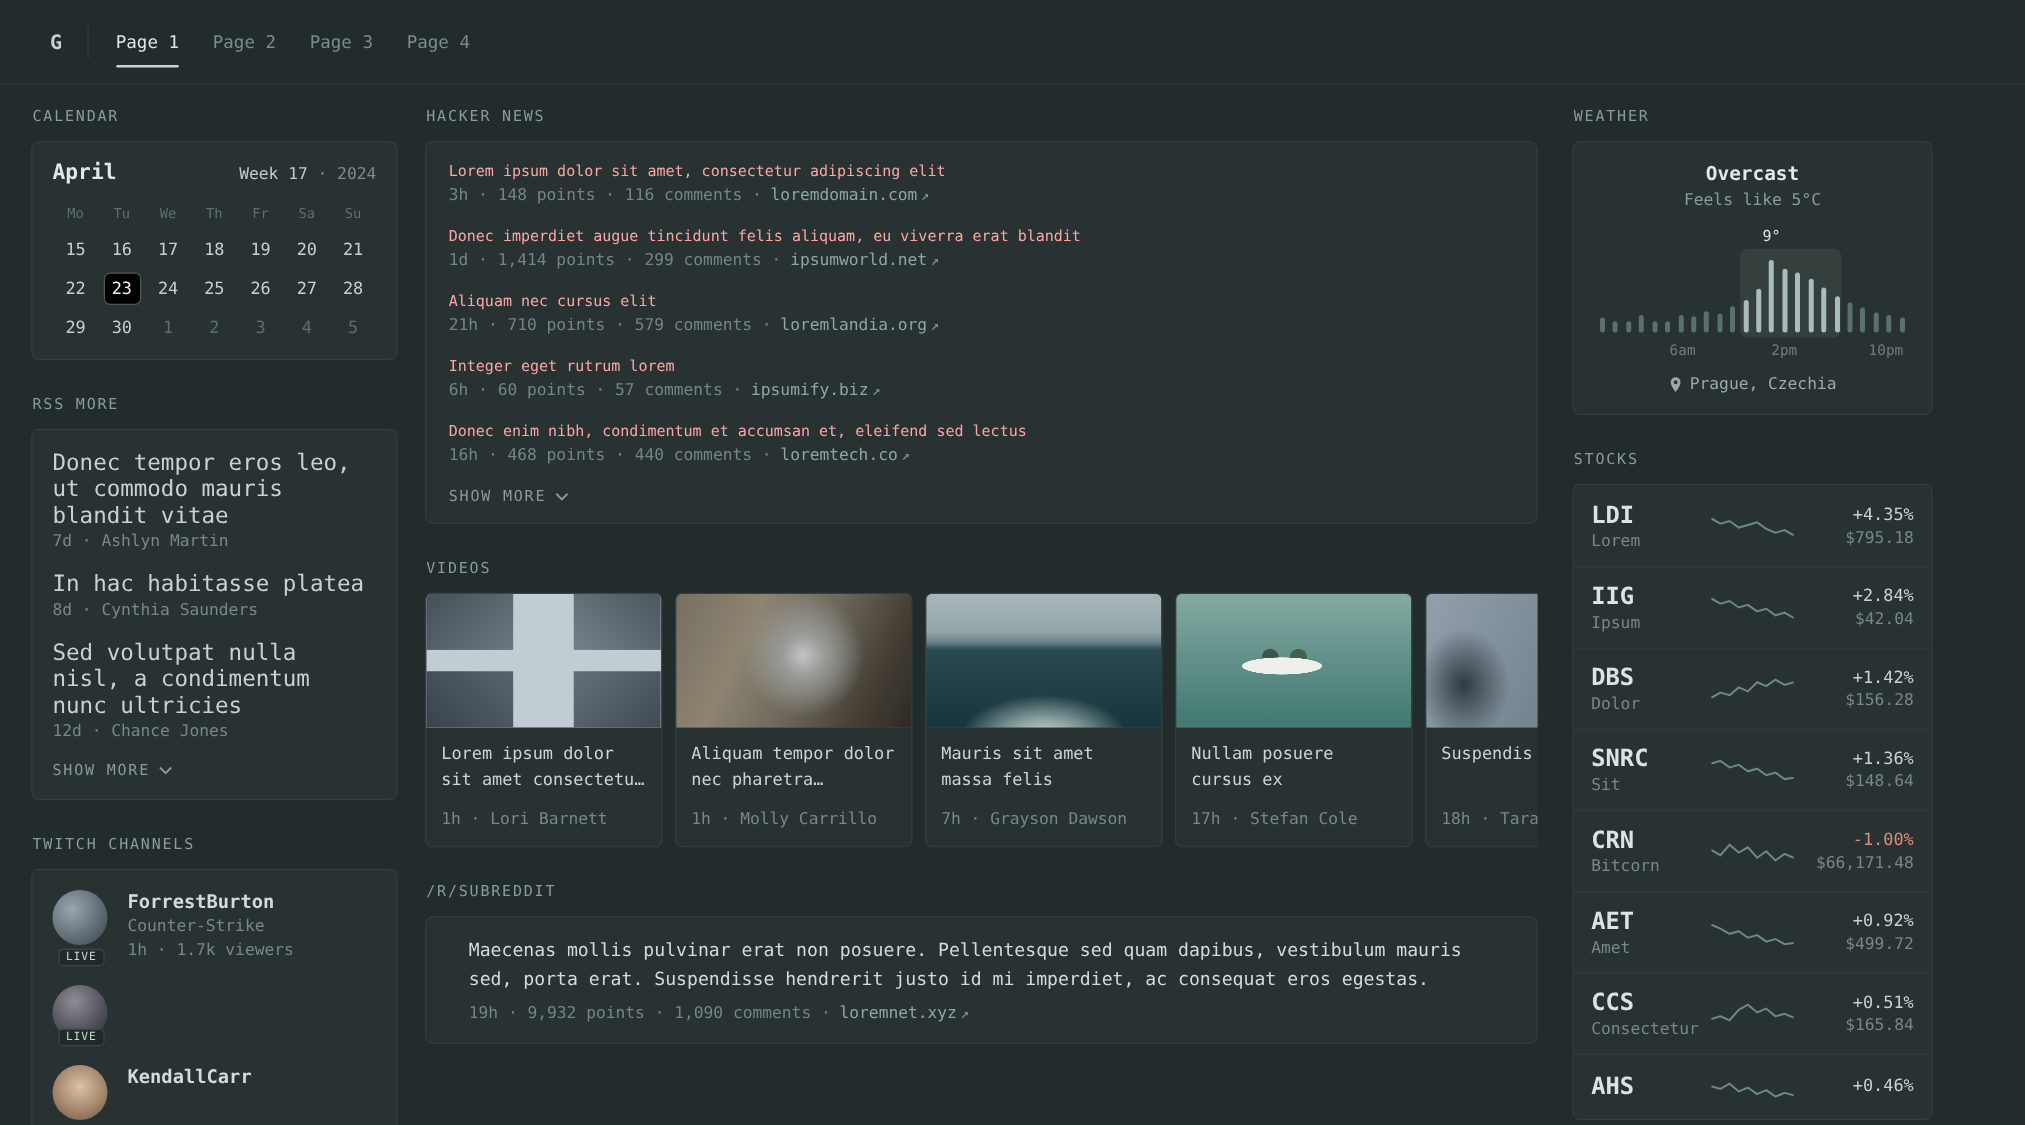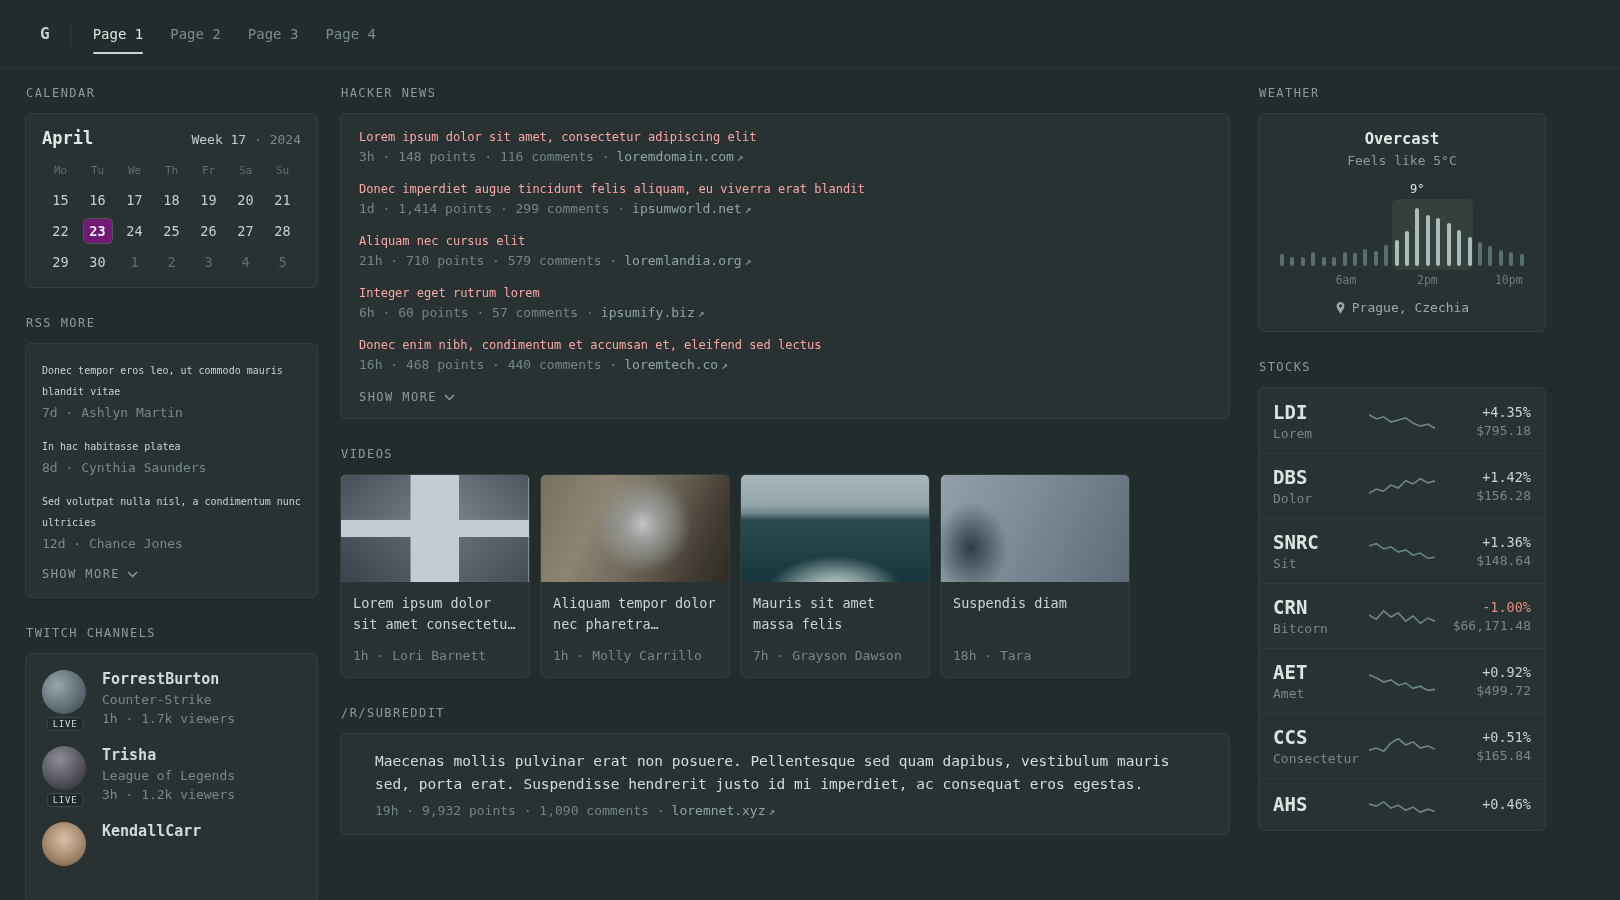--- a/index.html
+++ b/index.html
@@ -56,27 +56,27 @@
   }
   .cal-grid {
     display:grid; grid-template-columns:repeat(7,1fr); margin-top:7px;
     text-align:center; font-size:13.5px; color:#c6cfcf;
   }
   .cal-cell { height:31px; display:flex; align-items:center; justify-content:center; }
   .cal-num {
     display:inline-flex; width:30px; height:26px; align-items:center;
     justify-content:center; border-radius:5px; border:1px solid transparent;
   }
-  .cal-num.selected { background:#701a75; border-color:#4c5852; color:#e9eeee;font-weight:bold; }
+  .cal-num.selected { background:#000000; border-color:#4c5852; color:#e9eeee; }
   .cal-num.out { color:#5d6f6f; }
 
   
   .pad-card { padding:16px; }
   .feed-item { margin-bottom:16px; }
-  .feed-title { font-size:10px; line-height:21px; color:#c9d2d2; display:block; }
+  .feed-title { font-size:18px; line-height:21px; color:#c9d2d2; display:block; }
   .item-meta { font-size:13px; color:#778888; margin-top:3px; }
   .show-more {
     display:flex; align-items:center; gap:7px; font-size:12px;
     letter-spacing:0.12em; color:#8a9b9b; cursor:pointer; margin-top:4px;
   }
 
   
   .tw-row { display:flex; gap:14px; margin-bottom:20px; }
   .avatar-wrap { position:relative; width:46px; flex-shrink:0; }
   .avatar { width:44px; height:44px; border-radius:50%; }
@@ -326,25 +326,20 @@
             <a class="tw-name">ForrestBurton</a>
             <div class="tw-game">Counter-Strike</div>
             <div class="tw-meta">1h · 1.7k viewers</div>
           </div>
         </div>
         <div class="tw-row">
           <div class="avatar-wrap">
             <div class="avatar avatar-1"></div>
             <div class="live-badge">LIVE</div>
           </div>
-          <div>
-            <a class="tw-name">Trisha</a>
-            <div class="tw-game">League of Legends</div>
-            <div class="tw-meta">3h · 1.2k viewers</div>
-          </div>
         </div>
         <div class="tw-row">
           <div class="avatar-wrap">
             <div class="avatar avatar-2"></div>
 
           </div>
           <div>
             <a class="tw-name">KendallCarr</a>
 
           </div>
@@ -414,20 +409,27 @@
           <div class="video-body">
             <div class="video-title">Aliquam tempor dolor nec pharetra…</div>
             <div class="video-meta">1h · Molly Carrillo</div>
           </div>
         </div>
         <div class="video-card">
           <div class="thumb thumb-3"></div>
           <div class="video-body">
             <div class="video-title">Mauris sit amet massa felis</div>
             <div class="video-meta">7h · Grayson Dawson</div>
+          </div>
+        </div>
+        <div class="video-card">
+          <div class="thumb thumb-4"></div>
+          <div class="video-body">
+            <div class="video-title">Nullam posuere cursus ex</div>
+            <div class="video-meta">17h · Stefan Cole</div>
           </div>
         </div>
         <div class="video-card">
           <div class="thumb thumb-5"></div>
           <div class="video-body">
             <div class="video-title">Suspendis diam</div>
             <div class="video-meta">18h · Tara</div>
           </div>
         </div>
       </div>
@@ -507,20 +509,33 @@
           <svg class="spark" viewBox="0 0 100 40" preserveAspectRatio="none">
               <polyline points="0.0,10.4 11.1,16.8 22.2,13.6 33.3,21.6 44.4,18.4 55.6,15.2 66.7,23.2 77.8,28.0 88.9,24.8 100.0,31.2" fill="none" stroke="#6e8787" stroke-width="1.6" vector-effect="non-scaling-stroke"></polyline>
             </svg>
           <div class="stock-val">
             <div class="stock-change">+4.35%</div>
             <div class="stock-price">$795.18</div>
           </div>
         </div>
         <div class="stock-row">
           <div class="stock-id">
+            <div class="stock-sym">IIG</div>
+            <div class="stock-name">Ipsum</div>
+          </div>
+          <svg class="spark" viewBox="0 0 100 40" preserveAspectRatio="none">
+              <polyline points="0.0,8.8 11.1,15.2 22.2,12.0 33.3,20.0 44.4,16.8 55.6,24.8 66.7,21.6 77.8,29.6 88.9,26.4 100.0,32.8" fill="none" stroke="#6e8787" stroke-width="1.6" vector-effect="non-scaling-stroke"></polyline>
+            </svg>
+          <div class="stock-val">
+            <div class="stock-change">+2.84%</div>
+            <div class="stock-price">$42.04</div>
+          </div>
+        </div>
+        <div class="stock-row">
+          <div class="stock-id">
             <div class="stock-sym">DBS</div>
             <div class="stock-name">Dolor</div>
           </div>
           <svg class="spark" viewBox="0 0 100 40" preserveAspectRatio="none">
               <polyline points="0.0,31.2 11.1,24.8 22.2,28.0 33.3,18.4 44.4,23.2 55.6,12.0 66.7,16.8 77.8,8.8 88.9,15.2 100.0,12.0" fill="none" stroke="#6e8787" stroke-width="1.6" vector-effect="non-scaling-stroke"></polyline>
             </svg>
           <div class="stock-val">
             <div class="stock-change">+1.42%</div>
             <div class="stock-price">$156.28</div>
           </div>

